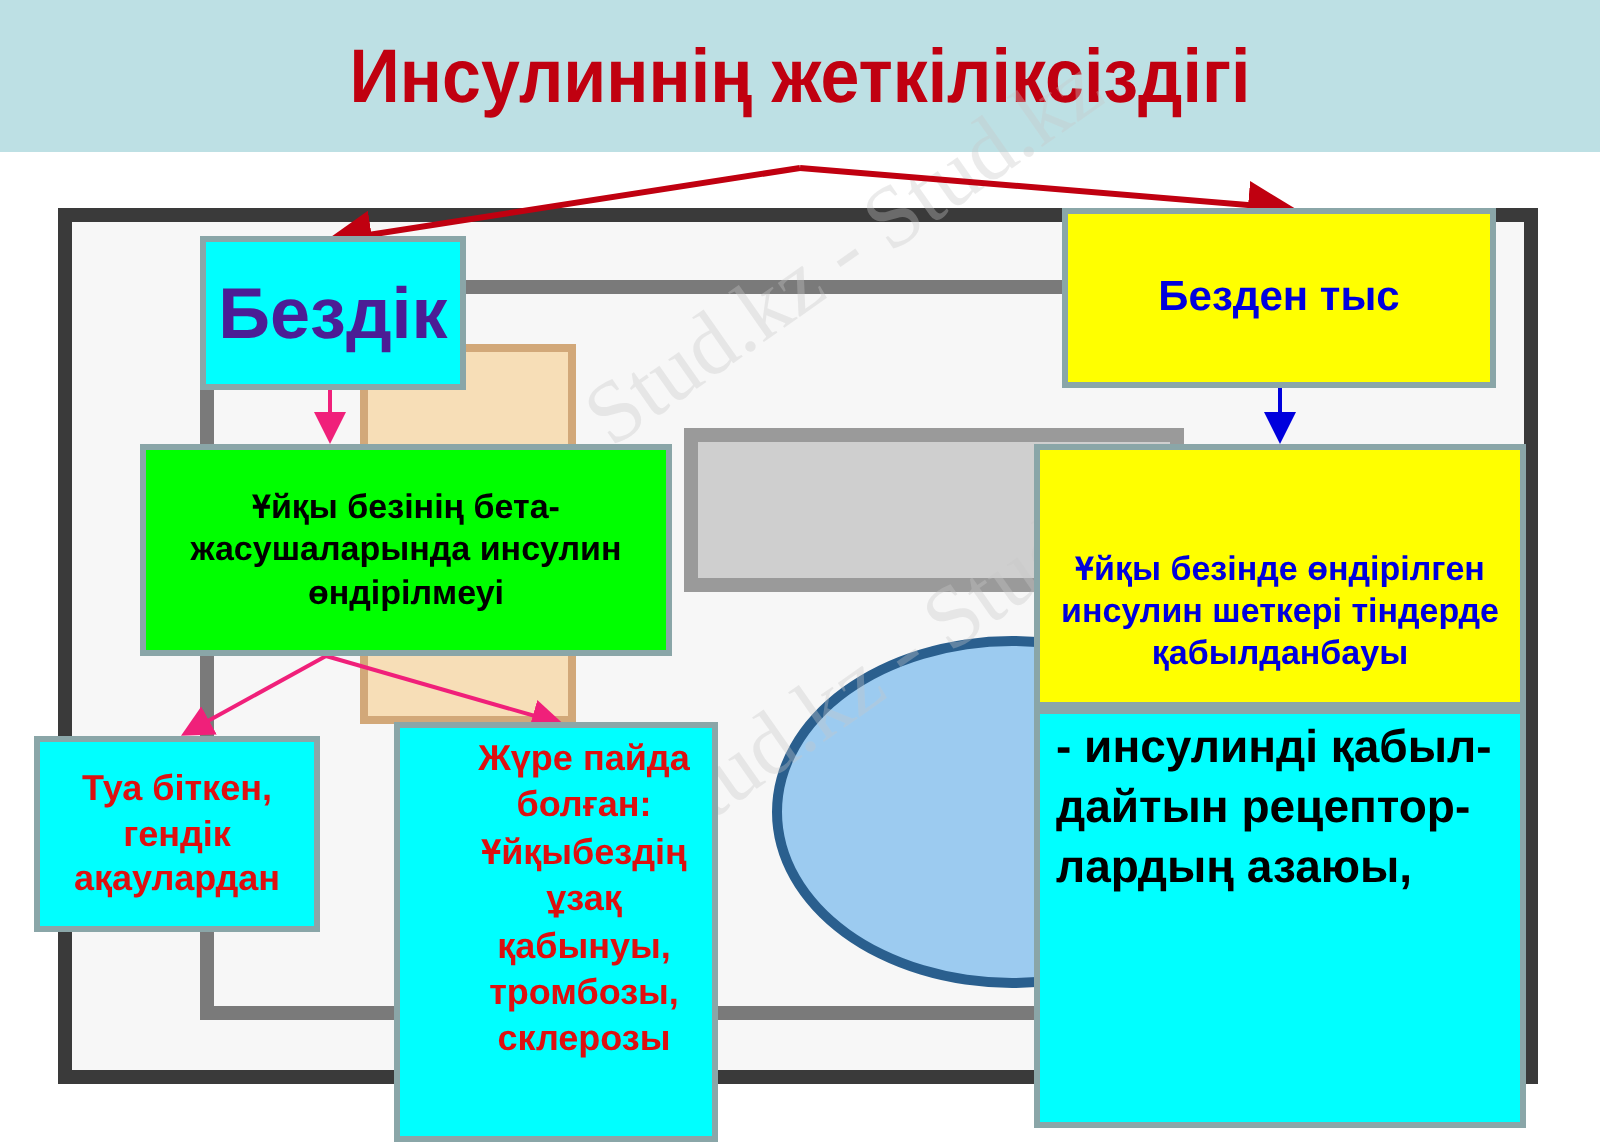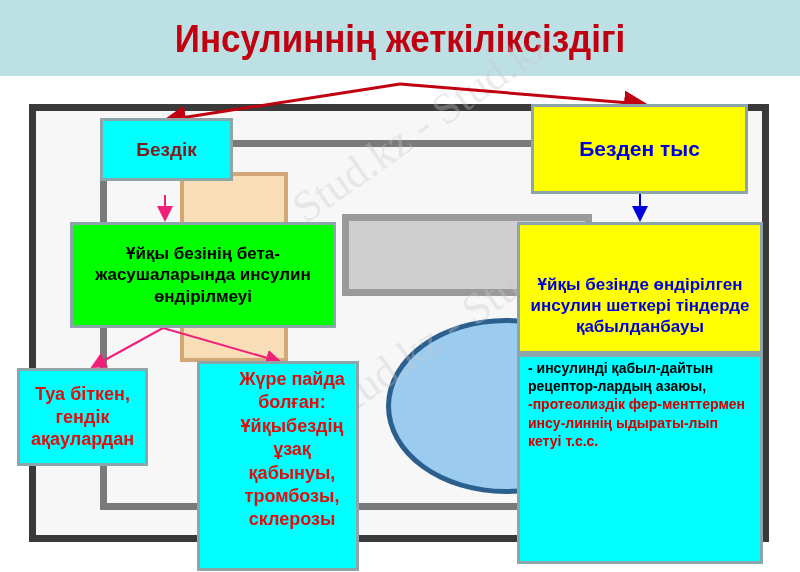--- a/index.html
+++ b/index.html
@@ -6,27 +6,27 @@
   body{width:800px;height:572px;position:relative;overflow:hidden;background:#ffffff;font-family:"Liberation Sans",sans-serif;}
   .header{position:absolute;left:0;top:0;width:800px;height:76px;background:#bde0e4;}
   .title{position:absolute;left:0;top:18px;width:800px;text-align:center;font-size:38px;font-weight:bold;color:#c00010;letter-spacing:0px;transform:scaleX(0.92);}
   .bg-frame{position:absolute;left:29px;top:104px;width:740px;height:438px;border:7px solid #3a3a3a;box-sizing:border-box;background:#f7f7f7;}
   .bg-inner{position:absolute;left:100px;top:140px;width:600px;height:370px;border:7px solid #7a7a7a;border-right:none;box-sizing:border-box;}
   .bg-orange{position:absolute;left:180px;top:172px;width:108px;height:190px;background:#f7d9a8;border:4px solid #c9955a;box-sizing:border-box;opacity:0.8;}
   .bg-grey{position:absolute;left:342px;top:214px;width:250px;height:82px;background:#cfcfcf;border:7px solid #9a9a9a;box-sizing:border-box;}
   .bg-circle{position:absolute;left:386px;top:318px;width:240px;height:176px;border-radius:50%;background:#9ccbf0;border:5px solid #2a5f8e;box-sizing:border-box;}
   .wm{position:absolute;color:#c8c8c8;font-family:"Liberation Serif",serif;font-size:44px;opacity:0.35;transform:rotate(-35deg);white-space:nowrap;}
   .box{position:absolute;box-sizing:border-box;border:3px solid #8aa6a8;text-align:center;font-weight:bold;display:flex;align-items:center;justify-content:center;line-height:1.25;}
-  .b-endo{left:100px;top:118px;width:133px;height:63px;background:#00ffff;color:#7f1d1d;font-size:19px;}
+  .b-endo{left:100px;top:118px;width:133px;height:77px;background:#00ffff;color:#4c1d95;font-size:36px;}
   .b-exo{left:531px;top:104px;width:217px;height:90px;background:#ffff00;color:#0000dd;font-size:21px;line-height:1.3;}
   .b-green{left:31px;top:222px;width:266px;height:106px;background:#00ff00;color:#000;font-size:17px;margin-left:39px;}
   .b-yellow2{left:517px;top:222px;width:246px;height:132px;background:#ffff00;color:#0000dd;font-size:17px;}
-  .b-cong{left:17px;top:368px;width:131px;height:98px;background:#00ffff;color:#dd1010;font-size:18px;}
+  .b-cong{left:17px;top:368px;width:143px;height:98px;background:#00ffff;color:#dd1010;font-size:18px;}
   .b-acq{left:197px;top:361px;width:162px;height:210px;background:#00ffff;color:#dd1010;font-size:18px;align-items:flex-start;padding-top:4px;}
-  .b-cyan2{left:517px;top:354px;width:246px;height:210px;background:#00ffff;font-size:14px;text-align:left;align-items:flex-start;justify-content:center;padding:2px 8px;}
+  .b-cyan2{left:517px;top:354px;width:246px;height:210px;background:#00ffff;font-size:23px;text-align:left;align-items:flex-start;justify-content:center;padding:2px 8px;}
   .black{color:#000;display:block;}
   .red{color:#d00000;display:block;}
   svg.arrows{position:absolute;left:0;top:0;width:800px;height:572px;pointer-events:none;}
 </style>
 </head>
 <body>
 
 <div class="header"></div>
 <div class="title">Инсулиннің жеткіліксіздігі</div>
 
@@ -73,15 +73,14 @@
   </div>
 <div class="box b-cong">
     <span style="padding:0 6px;">Туа біткен, гендік ақаулардан</span>
   </div>
 <div class="box b-acq">
     <span style="padding:0 6px;line-height:1.3;margin-left:28px;">Жүре пайда болған: Ұйқыбездің ұзақ қабынуы, тромбозы, склерозы</span>
   </div>
 <div class="box b-cyan2">
   <div style="line-height:1.3;">
     <span class="black">- инсулинді қабыл-дайтын рецептор-лардың азаюы,</span>
-    <span class="red">-протеолиздік фер-менттермен инсу-линнің ыдыраты-лып кетуі т.с.с.</span>
   </div>
 </div>
 
 </body></html>

